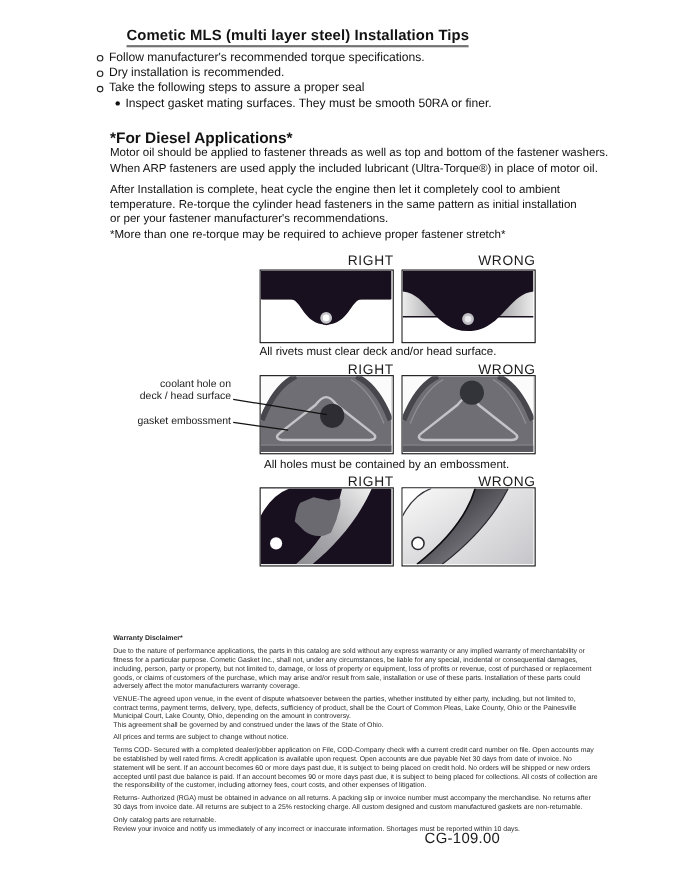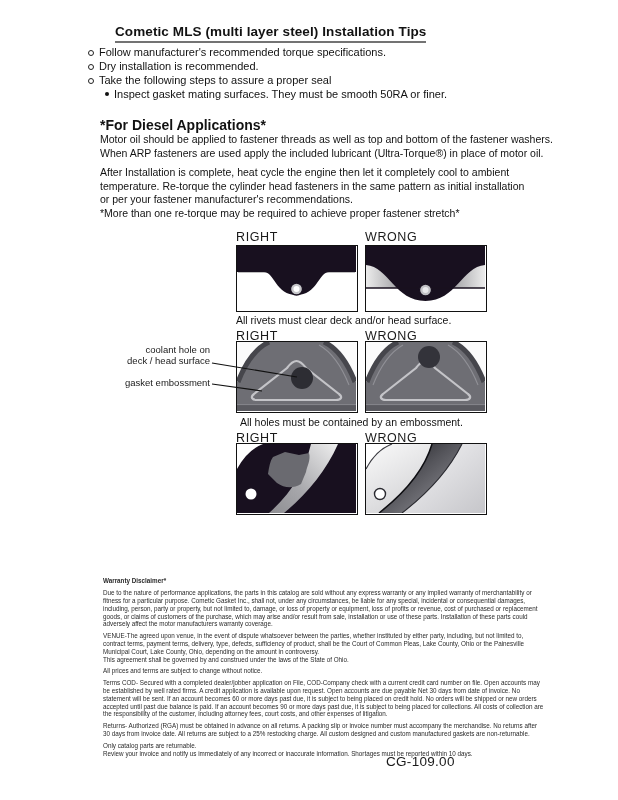--- a/index.html
+++ b/index.html
@@ -8,21 +8,21 @@
   .abs{position:absolute;}
   .doc-title{left:115px;top:24px;font-size:13.5px;font-weight:bold;
              border-bottom:2px solid #737373;padding-bottom:2px;letter-spacing:.1px;}
   .bullets{left:88px;top:45px;font-size:11px;line-height:14px;width:480px;}
   .brow{display:flex;align-items:flex-start;}
   .obul{flex:0 0 auto;width:4px;height:4px;border:1px solid #222;border-radius:50%;margin:4.5px 5px 0 0;}
   .fbul{flex:0 0 auto;width:4px;height:4px;background:#111;border-radius:50%;margin:5px 5px 0 0;}
   .sub{margin-left:17px;text-align:right;}
   .diesel-h{left:100px;top:117px;font-size:14px;font-weight:bold;}
   .body-p{font-size:10.5px;line-height:13.5px;white-space:pre-line;width:470px;left:100px;}
-  .fig-label{width:122px;text-align:left;font-size:12.5px;letter-spacing:.6px;color:#1a1a1a;}
+  .fig-label{width:122px;text-align:right;font-size:12.5px;letter-spacing:.6px;color:#1a1a1a;}
   .fig-box{width:122px;height:67px;border:1.5px solid #121212;box-sizing:border-box;background:#fff;}
   .fig-box.tall{height:72px;}
   .fig-box svg{display:block;}
   .caption{font-size:10.5px;line-height:13px;white-space:pre-line;}
   .annot{left:86px;width:124px;text-align:right;font-size:9.5px;line-height:11px;white-space:pre-line;color:#1a1a1a;}
   .fine{left:103px;width:442px;font-size:6.3px;line-height:7.8px;color:#2a2a2a;}
   .fine p{margin:0 0 4px 0;white-space:pre-line;}
   .fine .fh{font-weight:bold;margin-bottom:4.5px;}
   .pagenum{left:386px;top:754px;font-size:13.5px;color:#1a1a1a;letter-spacing:.3px;}
   .overlay{pointer-events:none;}

